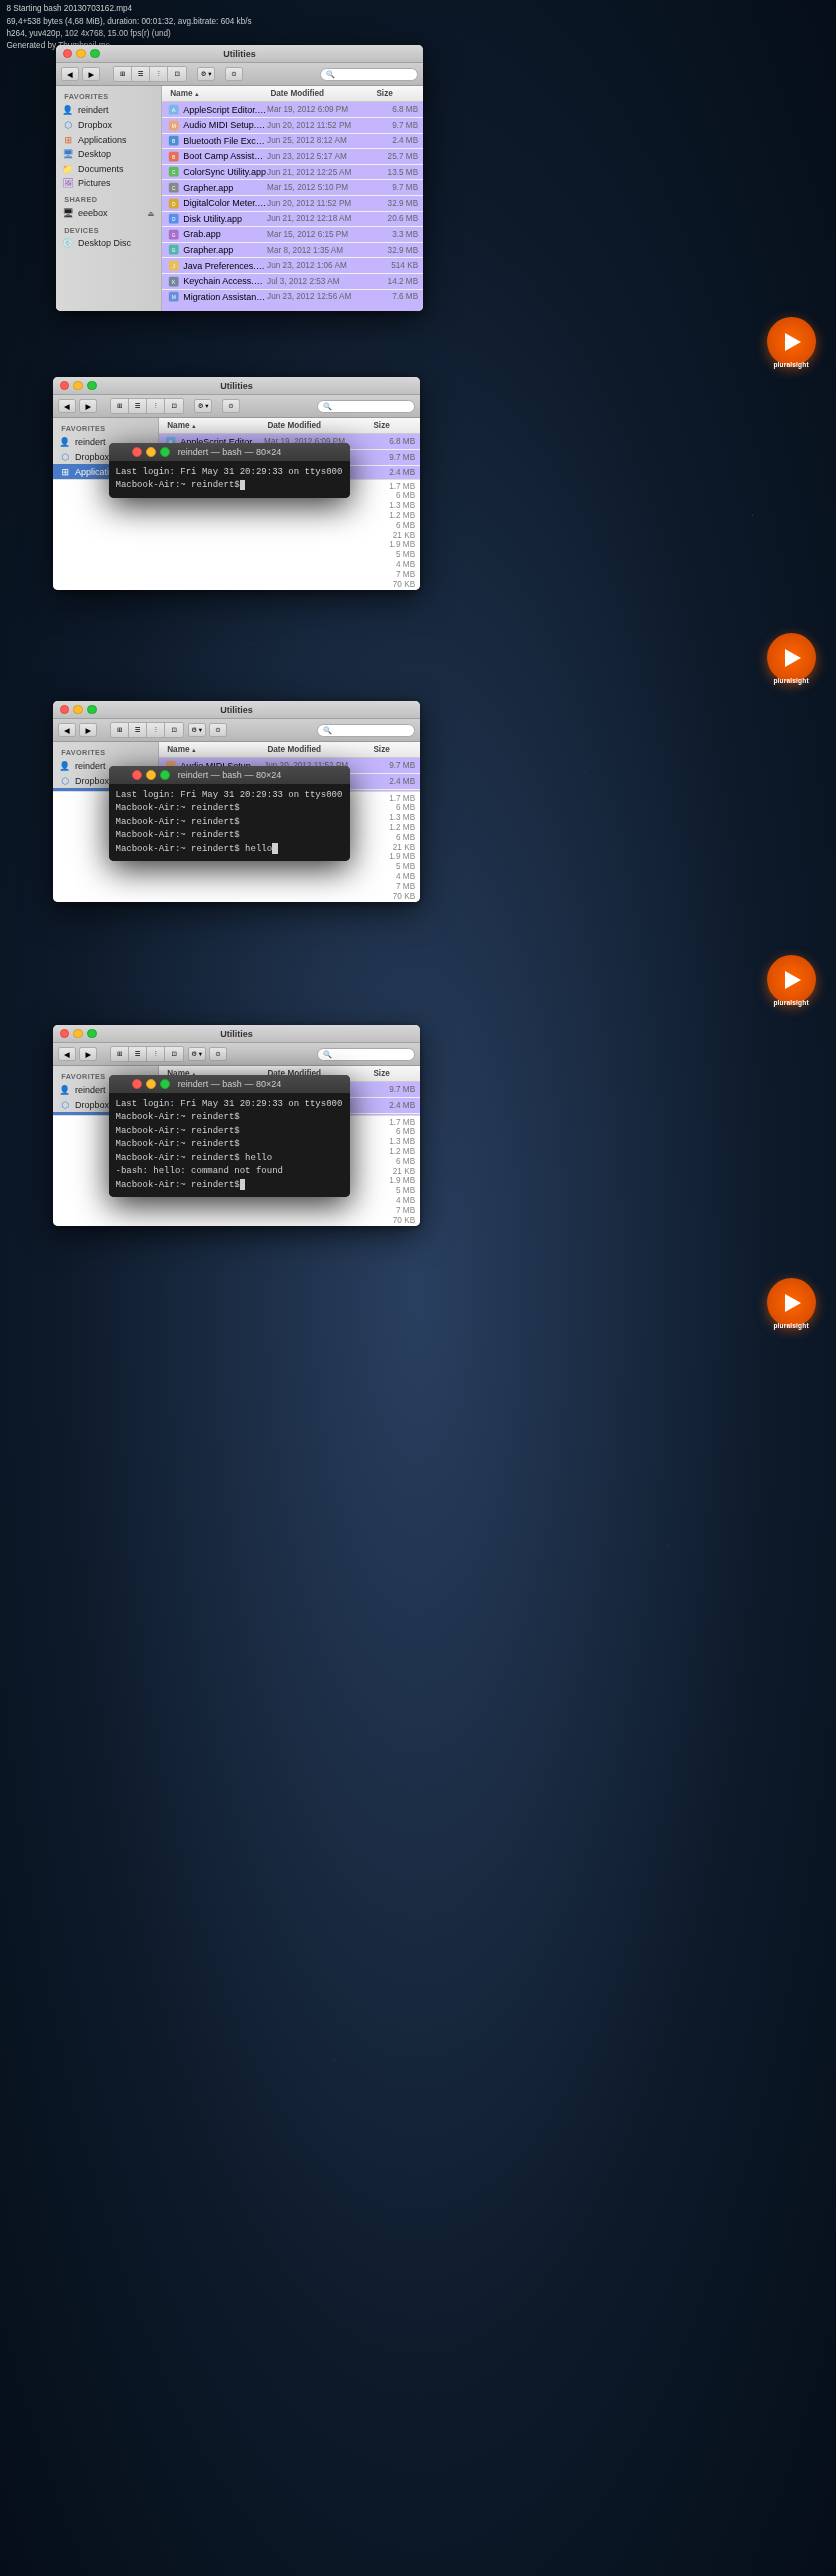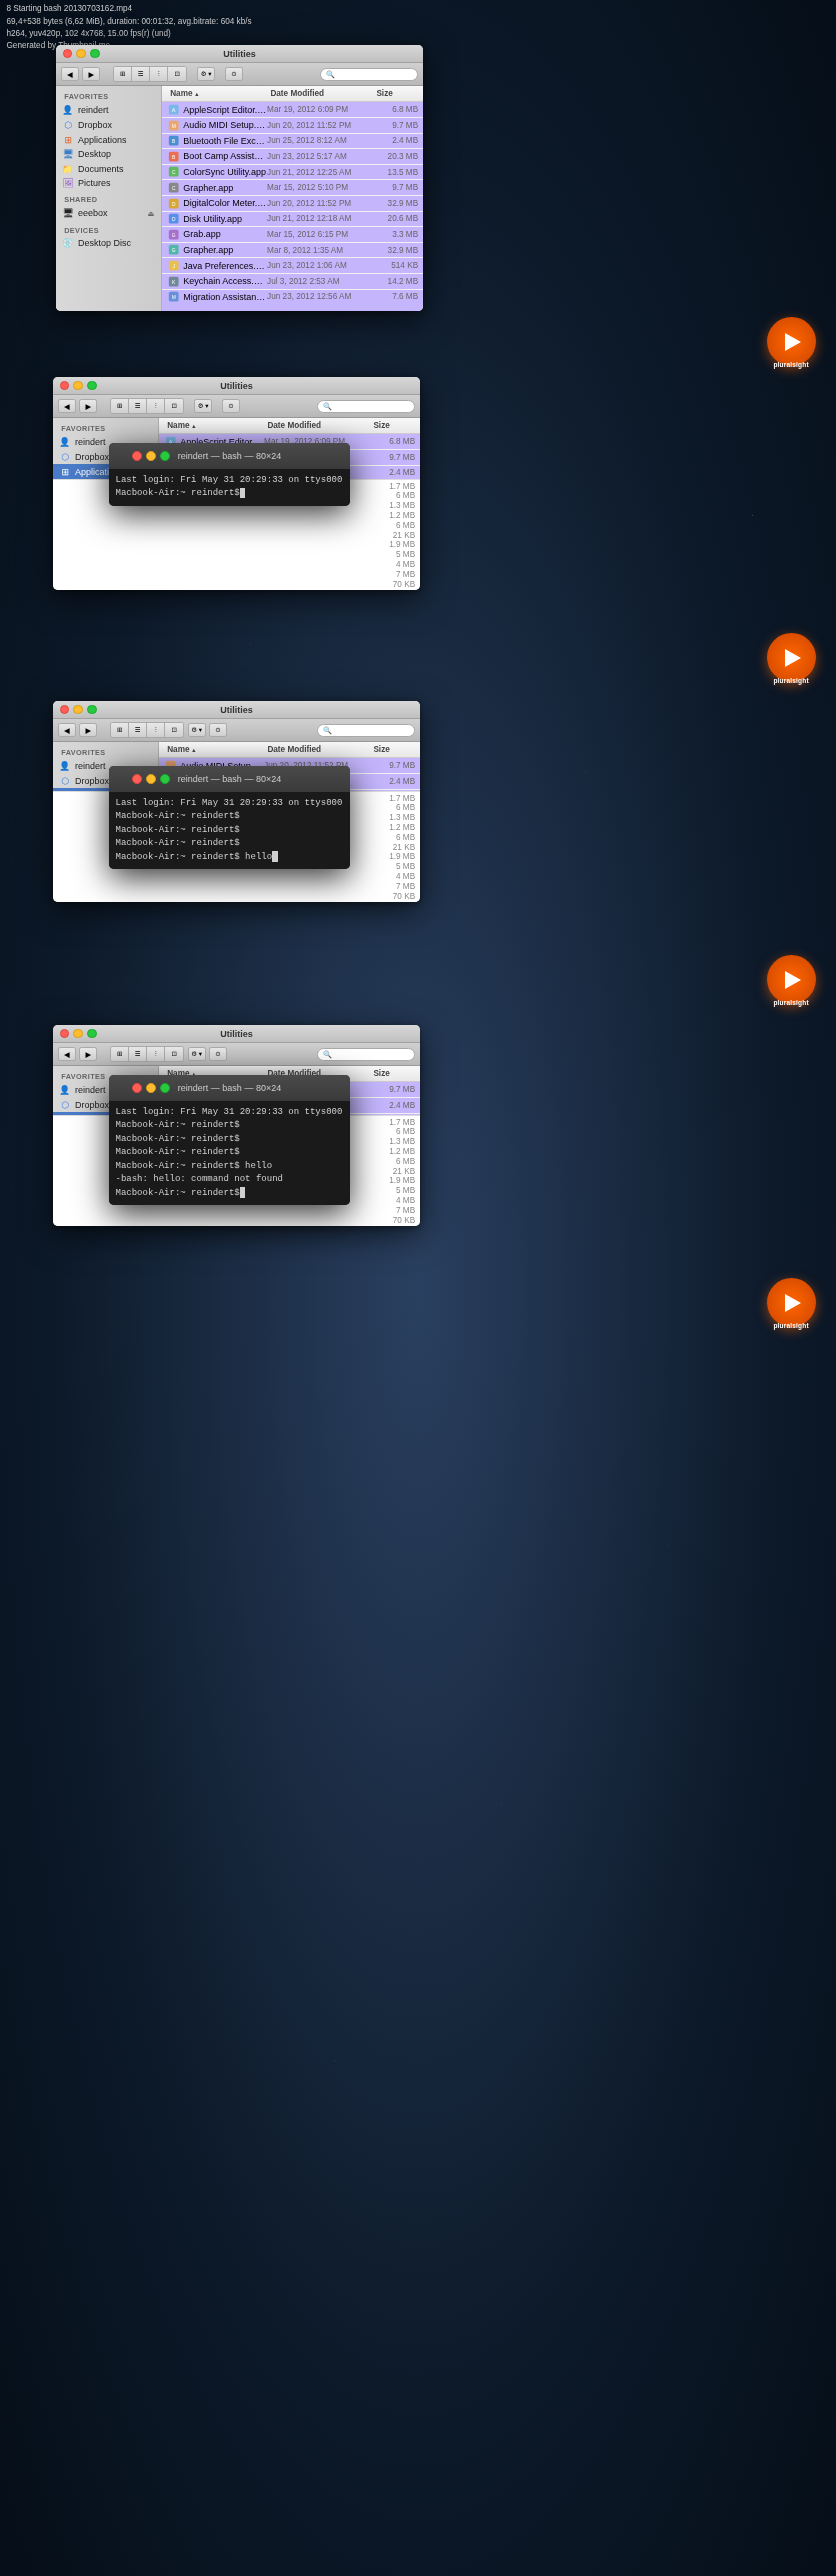--- a/index.html
+++ b/index.html
@@ -275,21 +275,21 @@
       position: absolute;
       background: #1a1a1a;
       border-radius: 4.9px;
       box-shadow: 0 8.2px 33px rgba(0,0,0,0.8);
       overflow: hidden;
       z-index: 20;
     }
 
     .terminal-titlebar {
       background: linear-gradient(to bottom, #4a4a4a 0%, #3a3a3a 100%);
-      height: 26px;
+      height: 18px;
       display: flex;
       align-items: center;
       padding: 0 23px;
       position: relative;
     }
 
     .terminal-title {
       position: absolute;
       left: 50%;
       transform: translateX(-50%);
@@ -479,21 +479,21 @@
         </div>
         <div class="file-row">
           <div class="file-icon">
               <svg width="11.4" height="11.4" viewBox="0 0 14 14" style="font-size:11px">
                 <rect x="1" y="1" width="12" height="12" rx="2" fill="#e87050"></rect>
                 <text x="7" y="10" text-anchor="middle" font-size="6" fill="white">B</text>
               </svg>
             </div>
           <span class="file-name">Boot Camp Assistant.app</span>
           <span class="file-date">Jun 23, 2012 5:17 AM</span>
-          <span class="file-size">20.3 MB</span>
+          <span class="file-size">25.7 MB</span>
         </div>
         <div class="file-row">
           <div class="file-icon">
               <svg width="11.4" height="11.4" viewBox="0 0 14 14" style="font-size:11px">
                 <rect x="1" y="1" width="12" height="12" rx="2" fill="#60b860"></rect>
                 <text x="7" y="10" text-anchor="middle" font-size="6" fill="white">C</text>
               </svg>
             </div>
           <span class="file-name">ColorSync Utility.app</span>
           <span class="file-date">Jun 21, 2012 12:25 AM</span>
@@ -985,17 +985,17 @@
   </div>
 </div>
 
 <div class="play-button" style="top:1278px; right:20.4px;">
   <div class="play-triangle"></div>
   <span class="pluralsight-text">pluralsight</span>
 </div>
 
 <div class="video-info">
   <div>8 Starting bash 20130703162.mp4</div>
-  <div>69,4+538 bytes (6,62 MiB), duration: 00:01:32, avg.bitrate: 604 kb/s</div>
+  <div>69,4+538 bytes (4,68 MiB), duration: 00:01:32, avg.bitrate: 604 kb/s</div>
   <div>h264, yuv420p, 102 4x768, 15.00 fps(r) (und)</div>
   <div>Generated by Thumbnail me</div>
 </div>
 
 
 </body></html>

